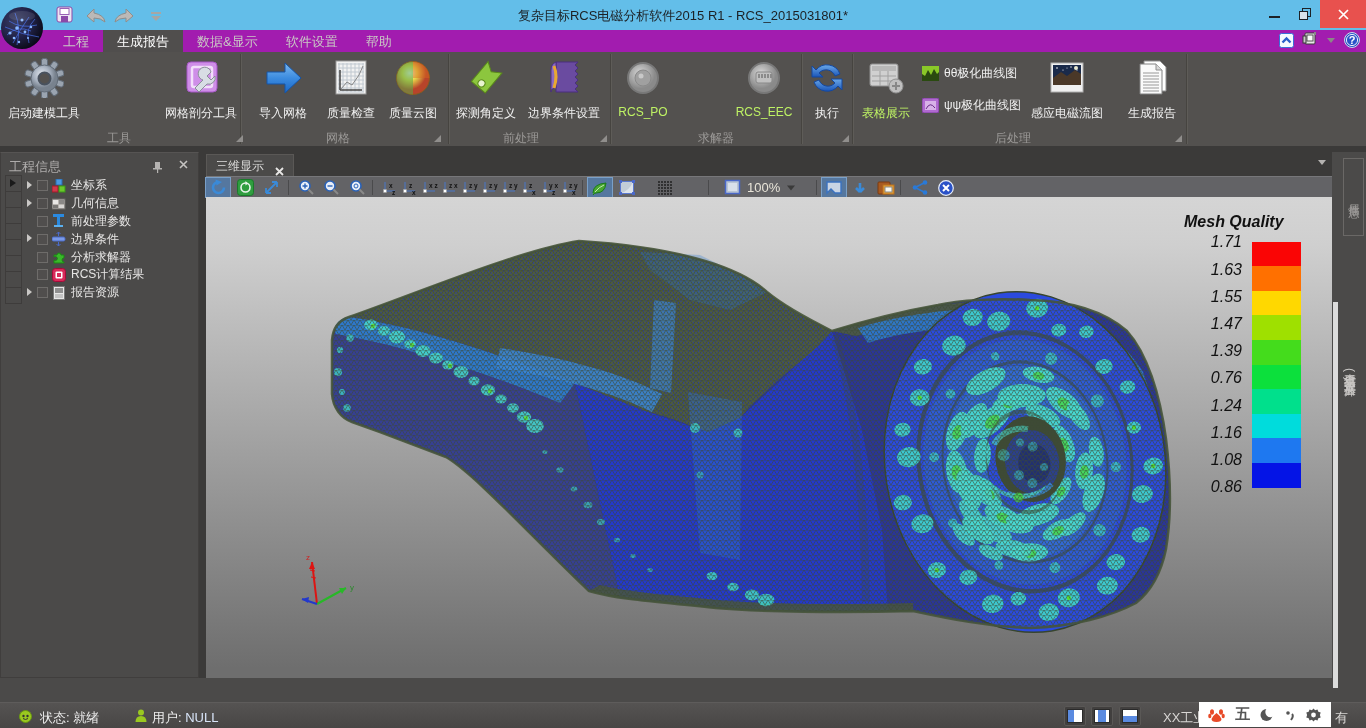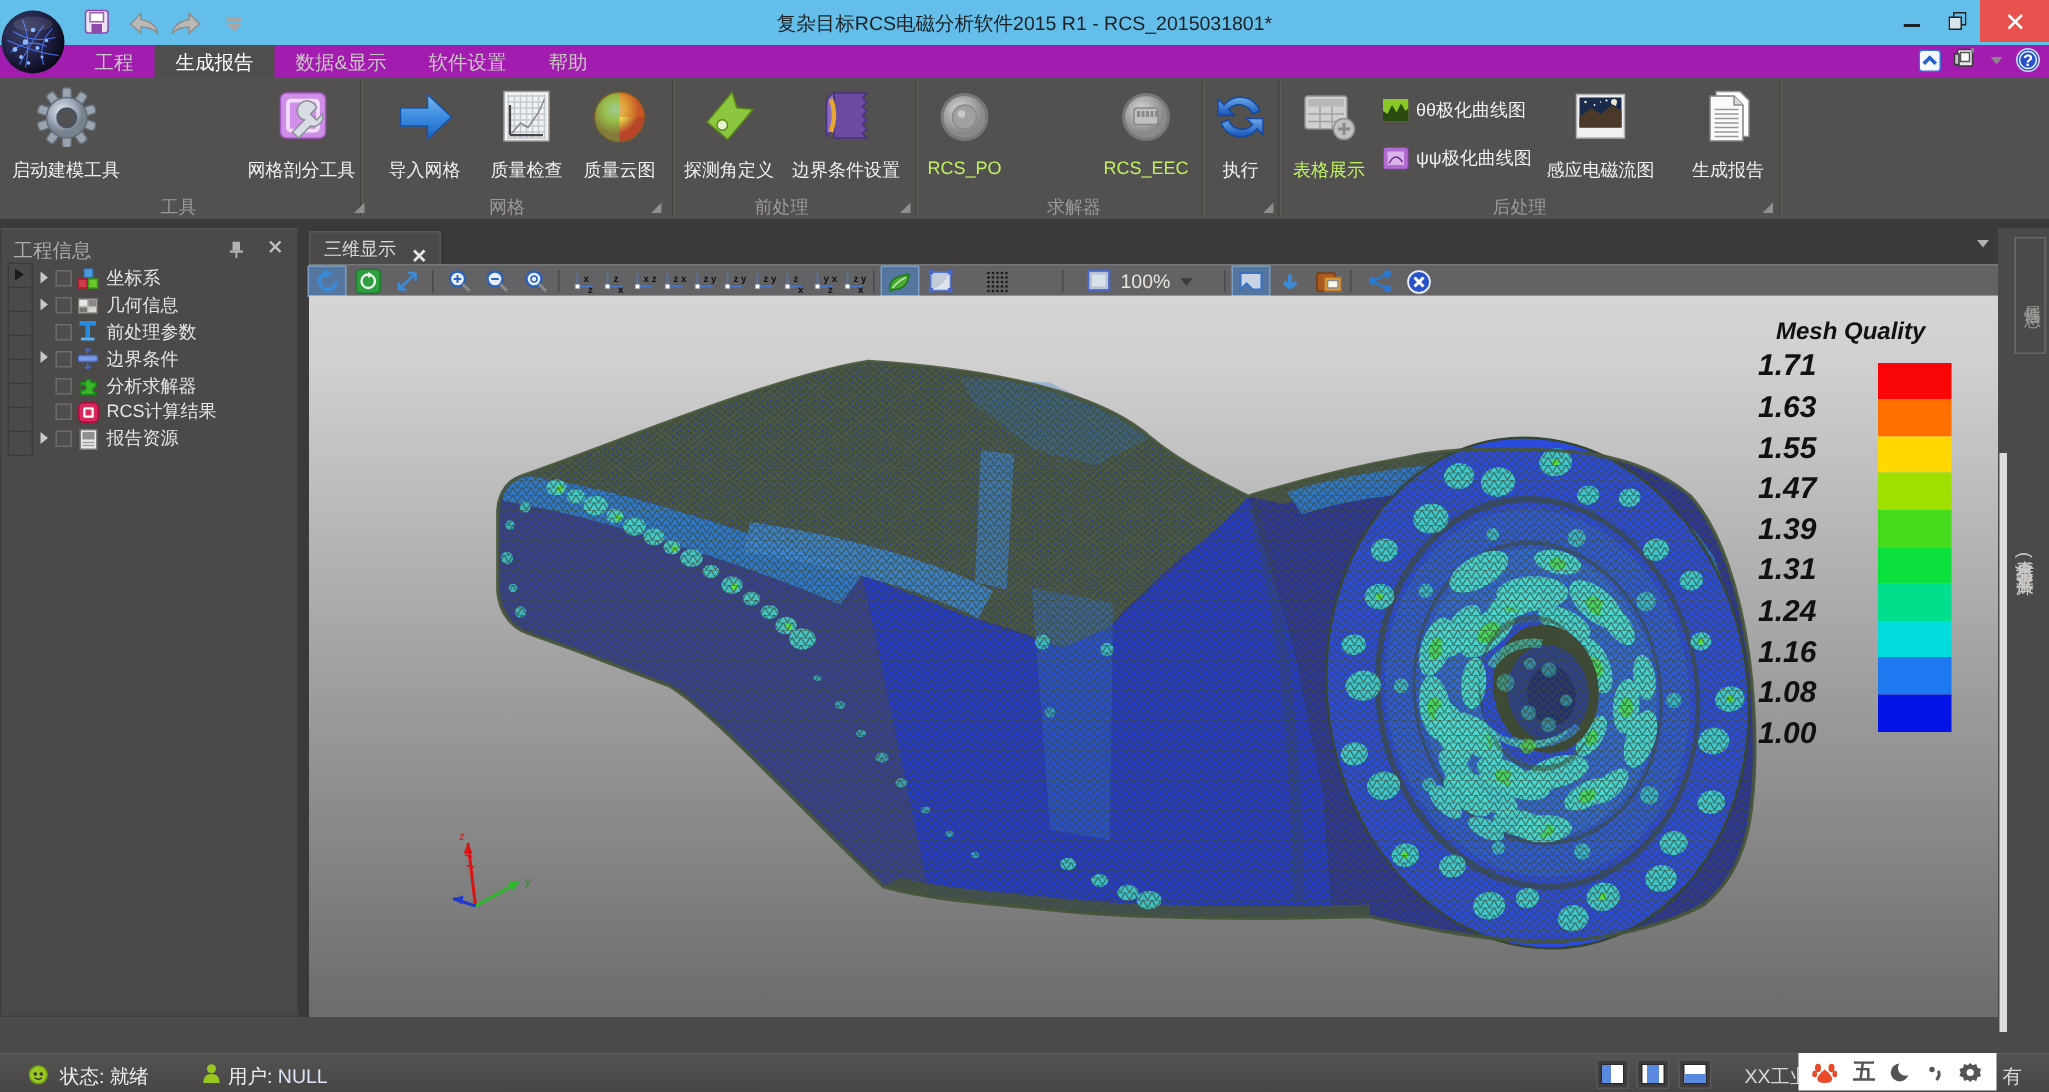--- a/index.html
+++ b/index.html
@@ -40,21 +40,21 @@
 #gapcol{position:absolute;left:199px;top:152px;width:7px;height:526px;background:#3b3a39}
 #center{position:absolute;left:206px;top:152px;width:1126px;height:526px;background:#3b3a39}
 #vtab{position:absolute;left:0;top:2px;width:88px;height:22px;background:#4b4a49;border:1px solid #5a5856;border-bottom:none;color:#dddcdb;font-size:12px;line-height:22px;padding-left:9px}
 #vtabx{position:absolute;left:68px;top:6px;font-weight:bold;color:#e8e7e6;font-size:11px}
 #vddown{position:absolute;right:6px;top:8px;width:0;height:0;border-left:4px solid transparent;border-right:4px solid transparent;border-top:5px solid #b5b3b1}
 #vtoolbar{position:absolute;left:0;top:24px;width:1126px;height:21px;background:#636366;border-top:1px solid #77777a}
 .tbtn{position:absolute;top:1px;width:24px;height:19px;display:flex;align-items:center;justify-content:center}
 .tbtn.hl{background:#55779f;outline:1px solid #7aa0c8}
 .tsep{position:absolute;top:3px;width:1px;height:15px;background:#4a4a4c}
 #canvas{position:absolute;left:0;top:45px;width:1126px;height:481px;background:linear-gradient(#d5d5d5,#cfcfcf 10%,#6e6e6e 98%)}
-.legnum{position:absolute;color:#111;font-style:italic;font-weight:bold;font-size:20px;width:70px;text-align:left}
+.legnum{position:absolute;color:#111;font-style:italic;font-weight:normal;font-size:16px;width:70px;text-align:right}
 .legbox{position:absolute;left:1046px;width:49px}
 #legtitle{position:absolute;left:978px;top:16px;width:130px;color:#111;font-style:italic;font-weight:bold;font-size:16px}
 #dock{position:absolute;left:1332px;top:152px;width:34px;height:550px;background:#4b4a49}
 #proptab{position:absolute;left:11px;top:6px;width:21px;height:78px;border:1px solid #6a6866;color:#9b9997;font-size:11px;writing-mode:vertical-lr;text-align:center;letter-spacing:1px;line-height:19px}
 #scrollbar{position:absolute;left:1px;top:150px;width:5px;height:386px;background:#dcdcdc}
 #resulttab{position:absolute;left:9px;top:212px;color:#c9c7c5;font-size:12px;writing-mode:vertical-lr;letter-spacing:1px}
 #msgrow{position:absolute;left:0;top:678px;width:1366px;height:24px;background:#535150}
 #msgtab{position:absolute;left:5px;top:5px;width:86px;height:19px;border:1px solid #6a6866;border-bottom:none;background:#4e4c4b;color:#8e8c8b;font-size:12px;line-height:18px;padding-left:9px}
 #statusbar{position:absolute;left:0;top:702px;width:1366px;height:26px;background:linear-gradient(#555352,#484645);border-top:1px solid #5e5c5b;color:#eee;font-size:13px}
 .axisbtn{position:absolute;top:2px;width:19px;height:17px;color:#1a1a1a;font-size:7px;font-weight:bold}
@@ -837,29 +837,29 @@
         <span class="legnum" style="left:966px;top:36px">1.71</span>
         <span class="legbox" style="top:45px;height:24px;background:#fa0505"></span>
         <span class="legnum" style="left:966px;top:64px">1.63</span>
         <span class="legbox" style="top:69px;height:25px;background:#ff7000"></span>
         <span class="legnum" style="left:966px;top:91px">1.55</span>
         <span class="legbox" style="top:94px;height:24px;background:#ffd800"></span>
         <span class="legnum" style="left:966px;top:118px">1.47</span>
         <span class="legbox" style="top:118px;height:25px;background:#9fe000"></span>
         <span class="legnum" style="left:966px;top:145px">1.39</span>
         <span class="legbox" style="top:143px;height:25px;background:#44dc1c"></span>
-        <span class="legnum" style="left:966px;top:172px">1.31</span>
+        <span class="legnum" style="left:966px;top:172px">0.76</span>
         <span class="legbox" style="top:168px;height:24px;background:#0ce03c"></span>
         <span class="legnum" style="left:966px;top:200px">1.24</span>
         <span class="legbox" style="top:192px;height:25px;background:#00e08c"></span>
         <span class="legnum" style="left:966px;top:227px">1.16</span>
         <span class="legbox" style="top:217px;height:24px;background:#00dcdc"></span>
         <span class="legnum" style="left:966px;top:254px">1.08</span>
         <span class="legbox" style="top:241px;height:25px;background:#1e78f0"></span>
-        <span class="legnum" style="left:966px;top:281px">1.00</span>
+        <span class="legnum" style="left:966px;top:281px">0.86</span>
         <span class="legbox" style="top:266px;height:25px;background:#0414e6"></span>
       </div>
     </div>
 <div id="dock">
       <div id="proptab">属性信息</div>
       <div id="scrollbar"></div>
       <div id="resulttab">查看结果(双击展开)</div>
     </div>
 <div id="statusbar">
  <svg width="13" height="13" style="position:absolute;left:19px;top:7px">

